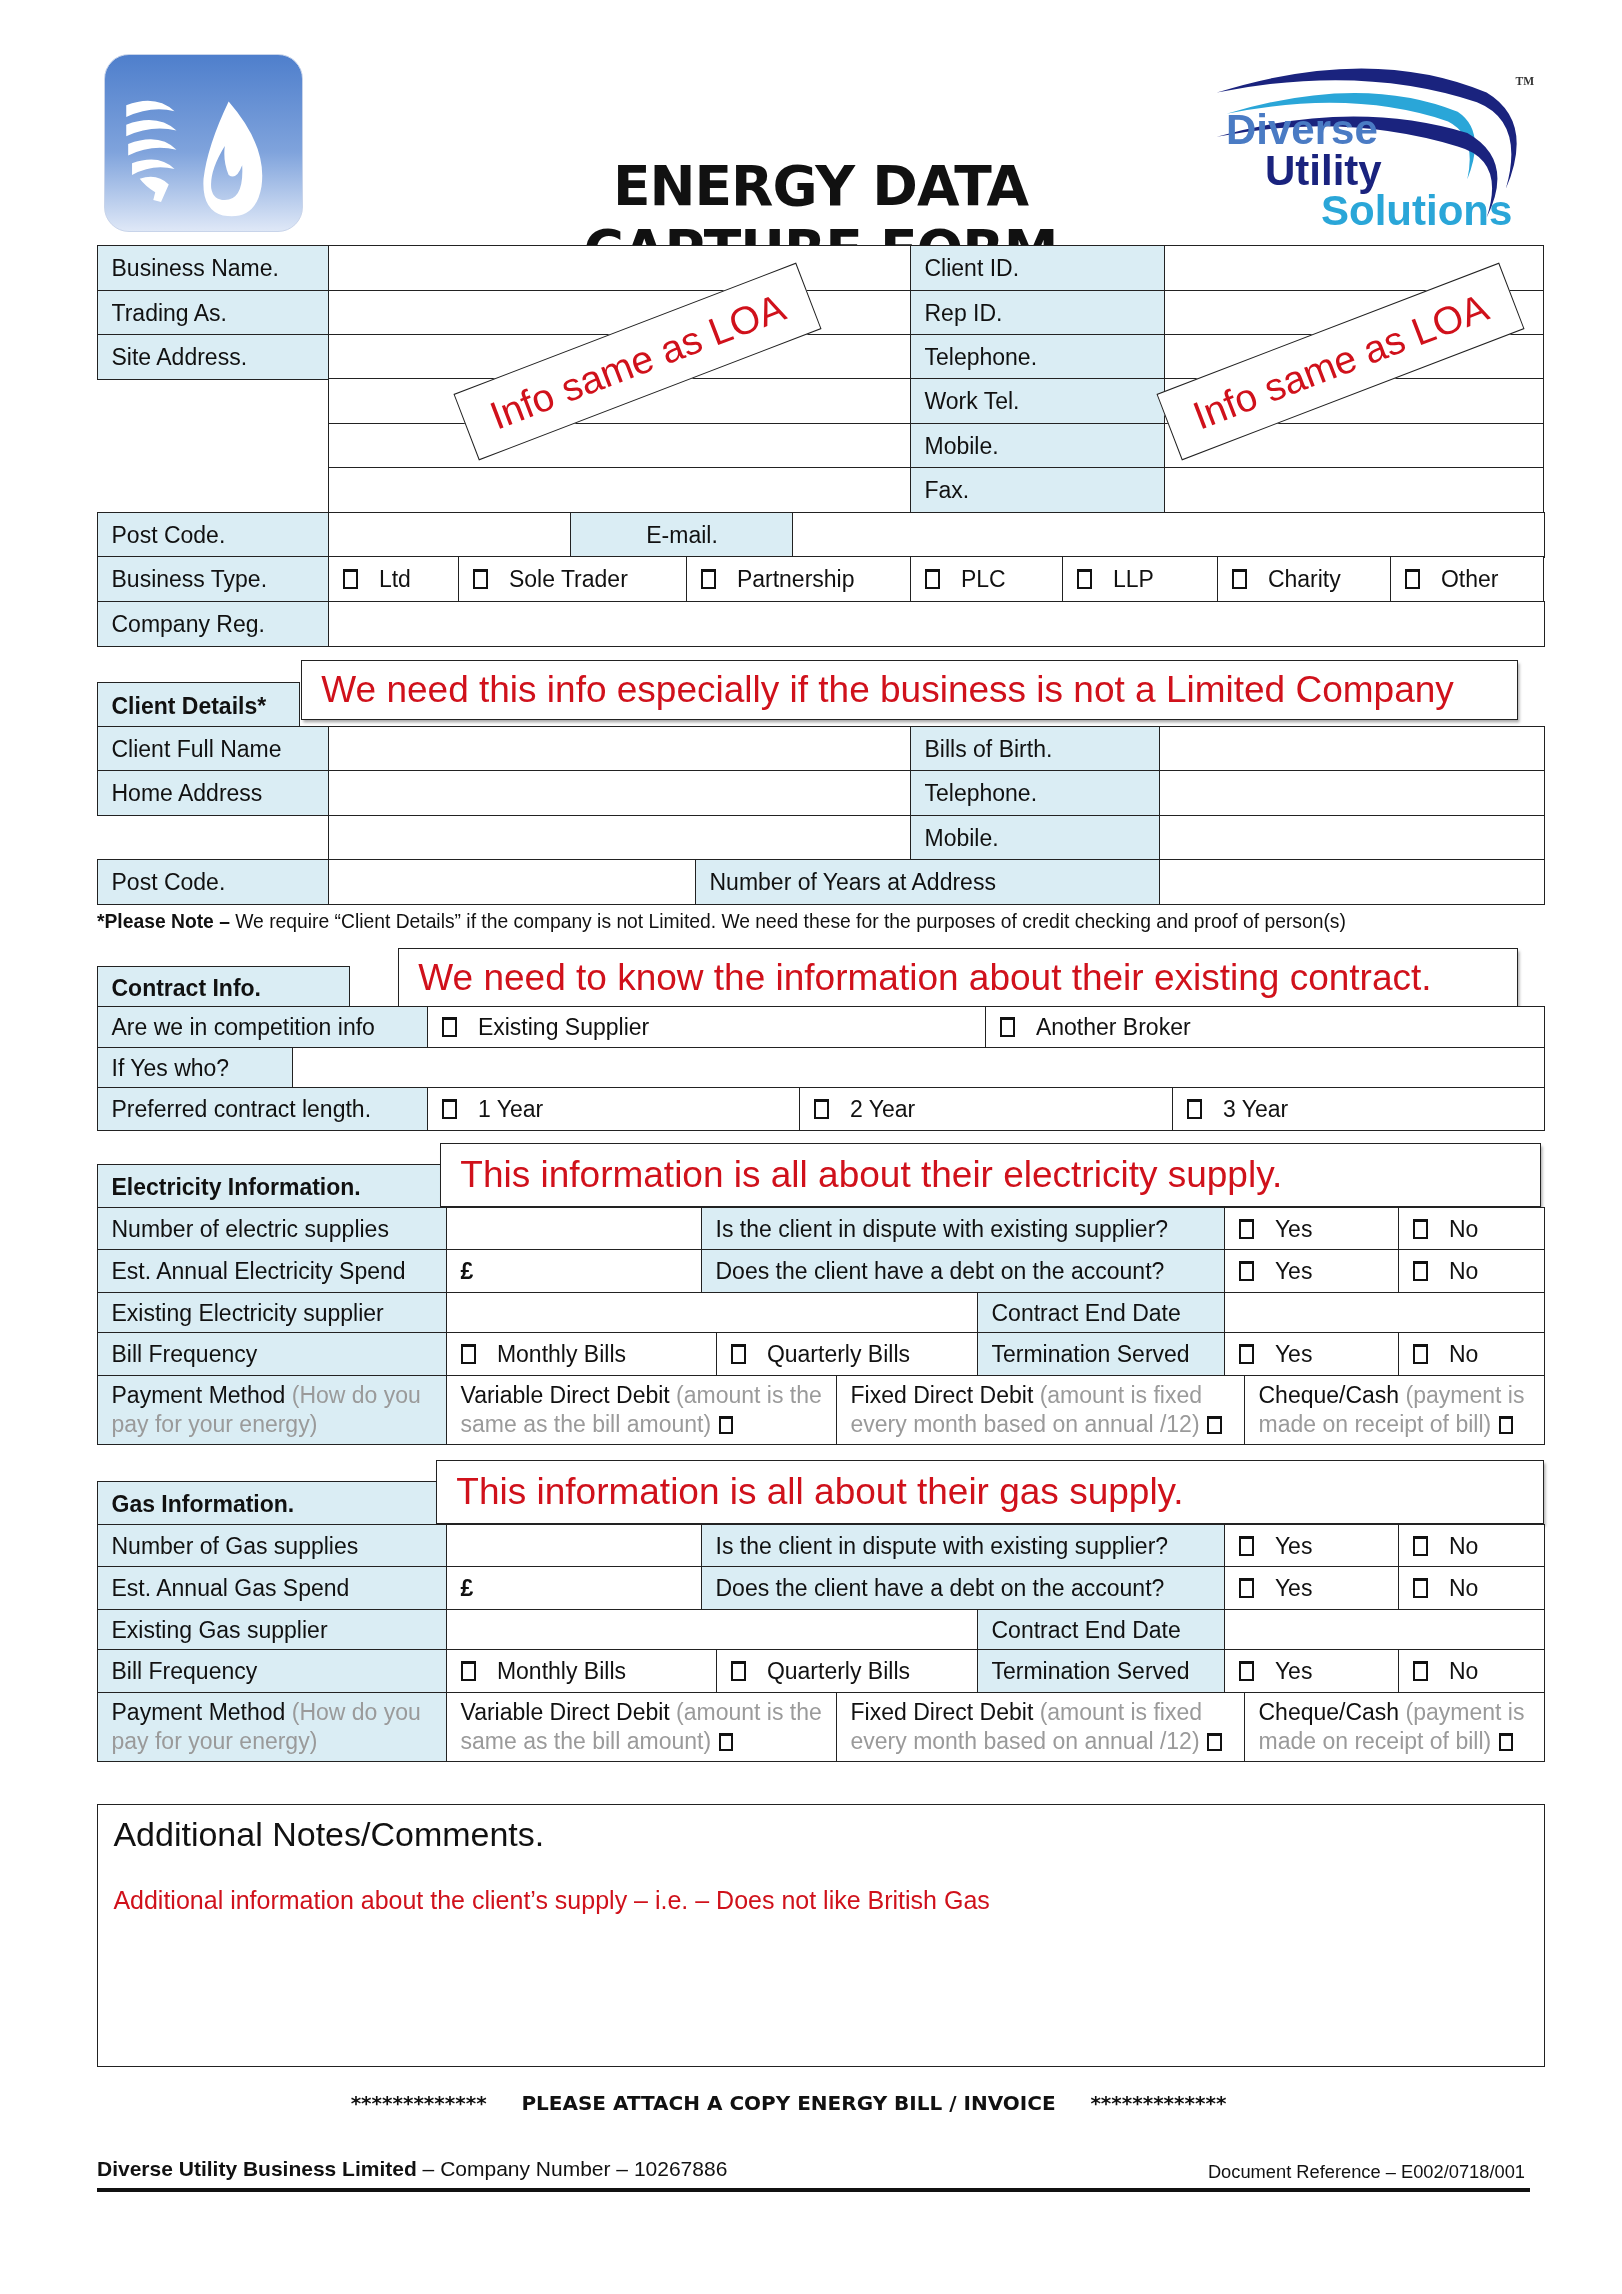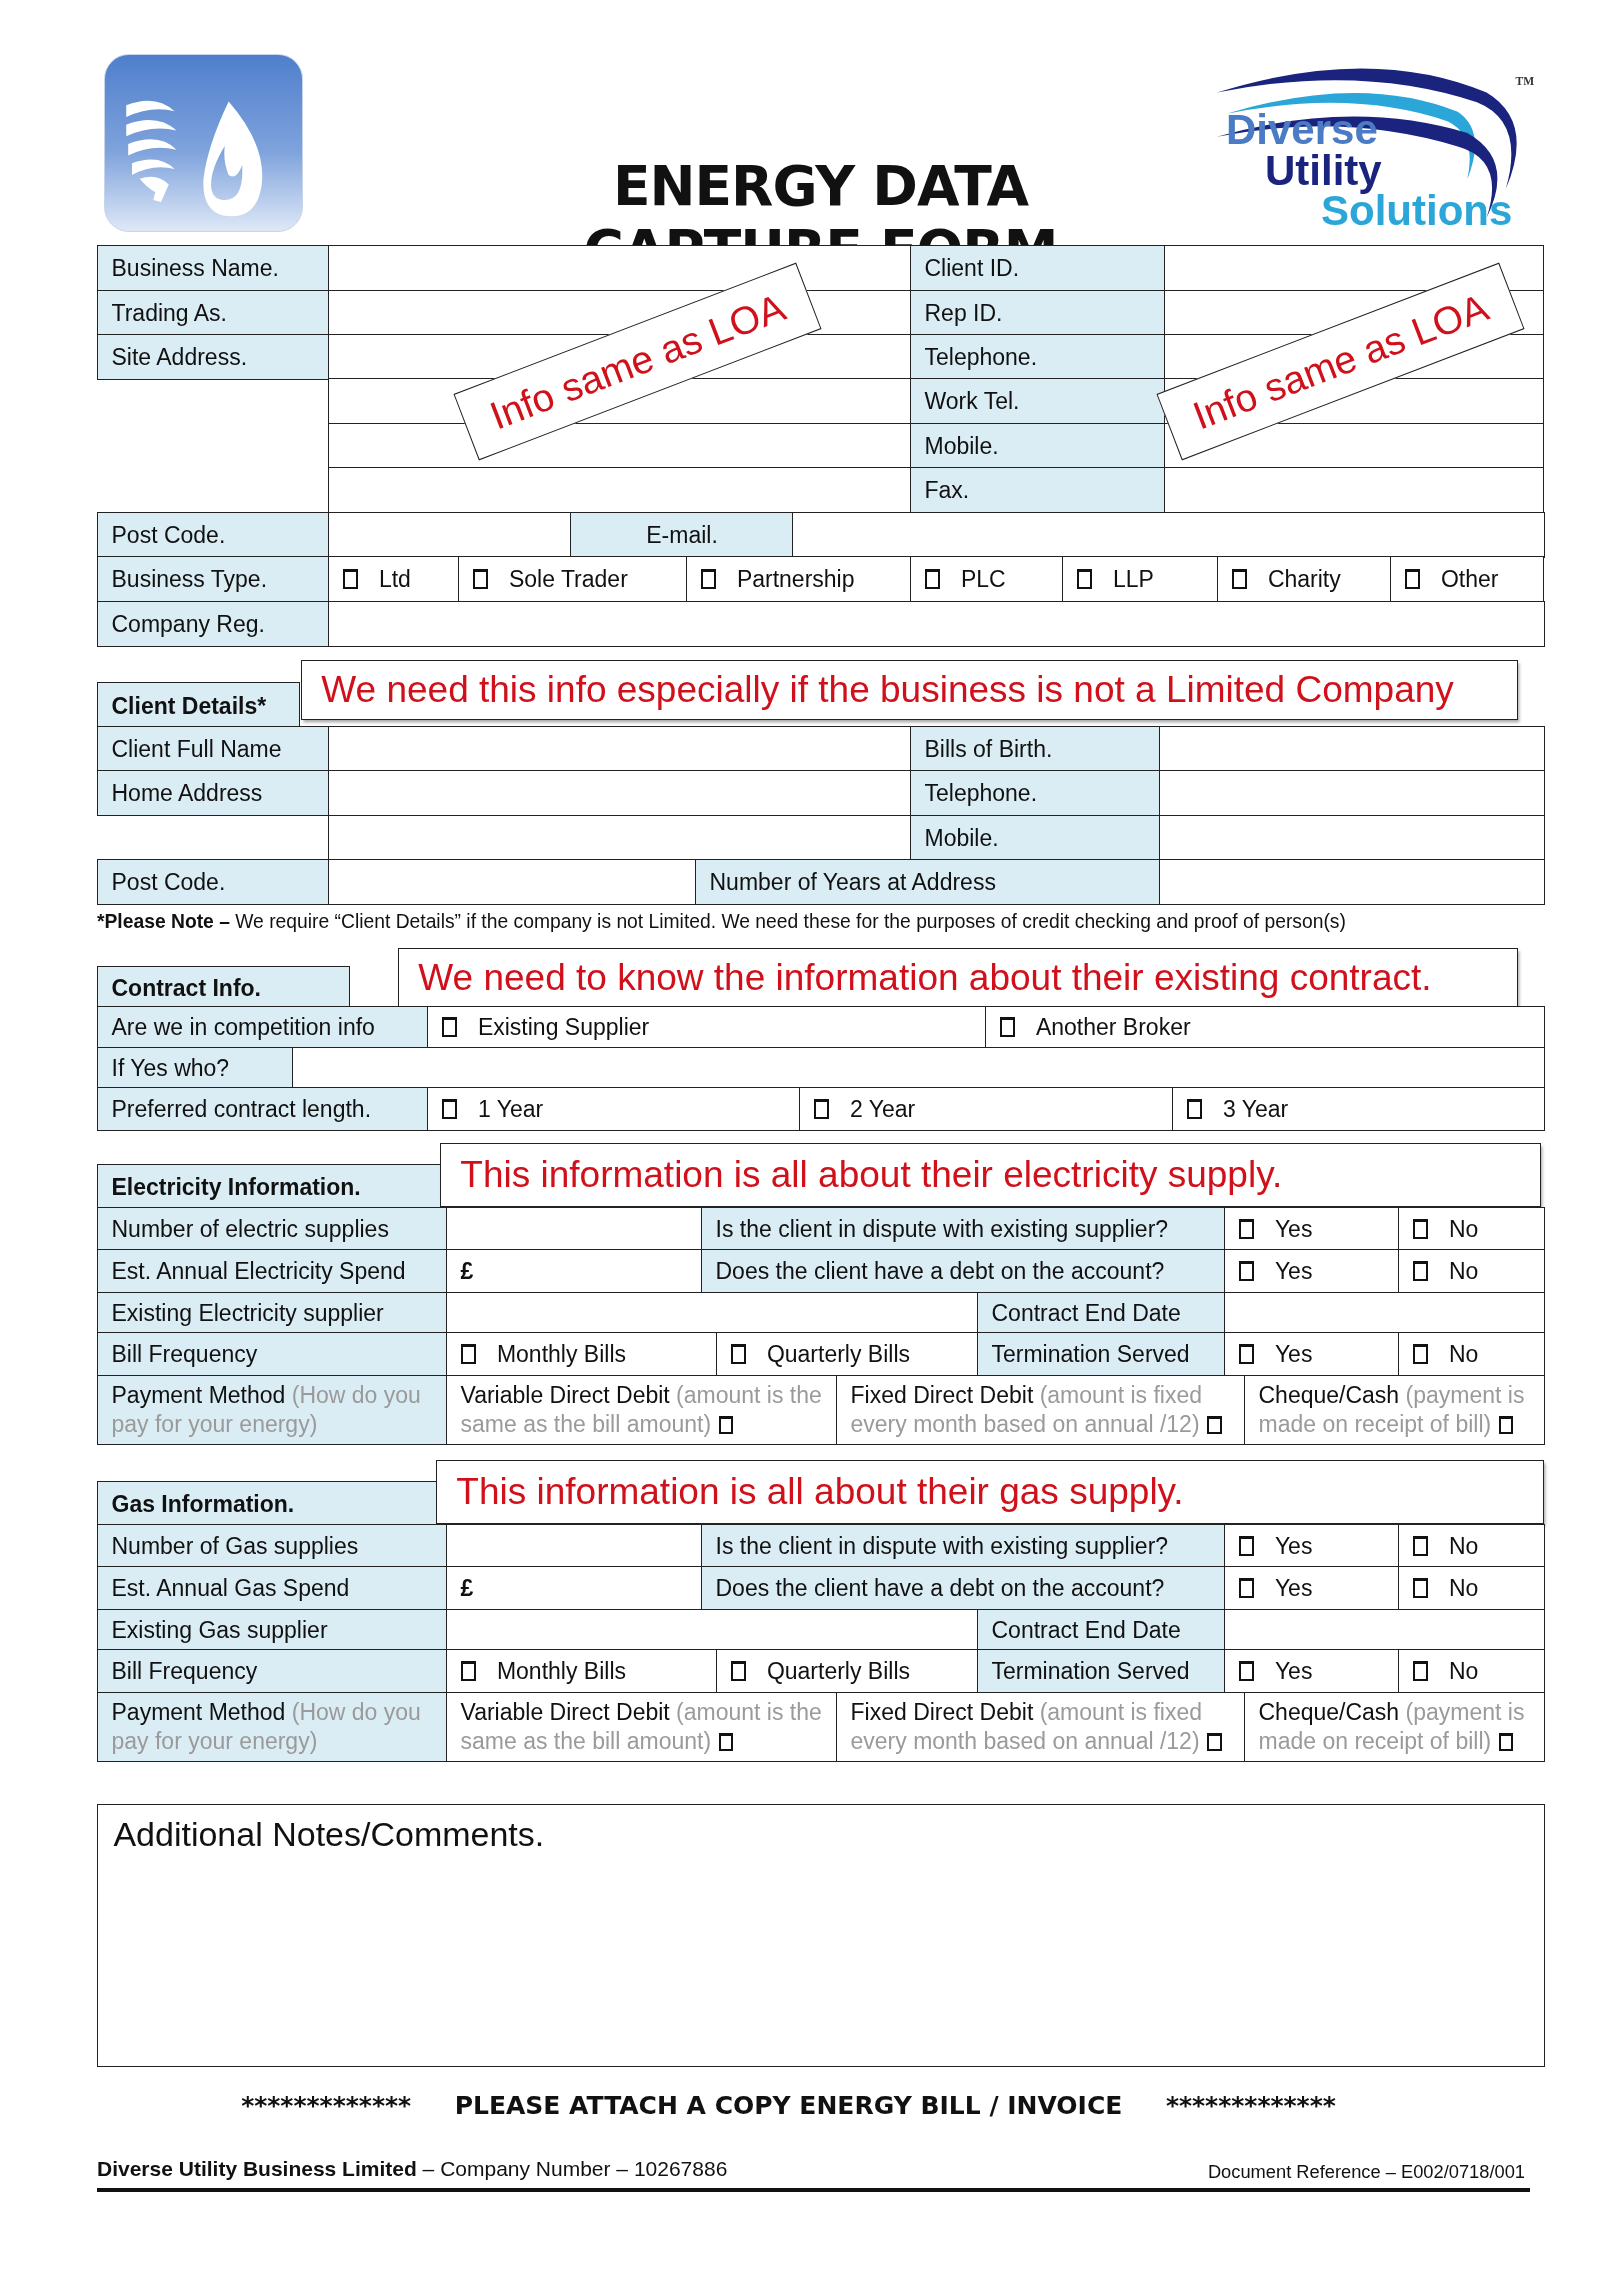--- a/index.html
+++ b/index.html
@@ -294,23 +294,24 @@
 </div>
 <div class="cell pm" style="left:836px;top:1692px;width:409px;height:70px;">
   <div><span>Fixed Direct Debit</span> <span class="grey">(amount is fixed every month based on annual /12)</span><span class="cbs"></span></div>
 </div>
 <div class="cell pm" style="left:1244px;top:1692px;width:301px;height:70px;">
   <div><span>Cheque/Cash</span> <span class="grey">(payment is made on receipt of bill)</span><span class="cbs"></span></div>
 </div>
 
 <div class="abs" style="left:97px;top:1804px;width:1448px;height:263px;border:1.9px solid #222;">
   <div class="abs" style="left:15.4px;top:9.7px;font-size:34px;">Additional Notes/Comments.</div>
-</div>
-
-<div class="abs" style="left:0;top:2091px;width:1577px;text-align:center;font-size:25px;font-weight:bold;white-space:nowrap;font-family:'DejaVu Sans',sans-serif;">
+  <div class="abs" style="left:15.4px;top:81px;font-size:25px;color:#d0111b;white-space:nowrap;">Additional information about the client’s supply – i.e. – Does not like British Gas</div>
+</div>
+
+<div class="abs" style="left:0;top:2091px;width:1577px;text-align:center;font-size:20px;font-weight:bold;white-space:nowrap;font-family:'DejaVu Sans',sans-serif;">
   <span>*************</span>&nbsp;&nbsp;&nbsp;&nbsp;&nbsp;<span>PLEASE ATTACH A COPY ENERGY BILL / INVOICE</span>&nbsp;&nbsp;&nbsp;&nbsp;&nbsp;<span>*************</span>
 </div>
 
 <div class="abs" style="left:97px;top:2157px;font-size:21px;white-space:nowrap;">
   <span class="bold">Diverse Utility Business Limited</span><span> – Company Number – 10267886</span>
 </div>
 <div class="abs" style="right:97px;top:2161px;font-size:18.3px;white-space:nowrap;">Document Reference – E002/0718/001</div>
 <div class="abs" style="left:97px;top:2188px;width:1433px;height:3.9px;background:#111;"></div>
 
 

